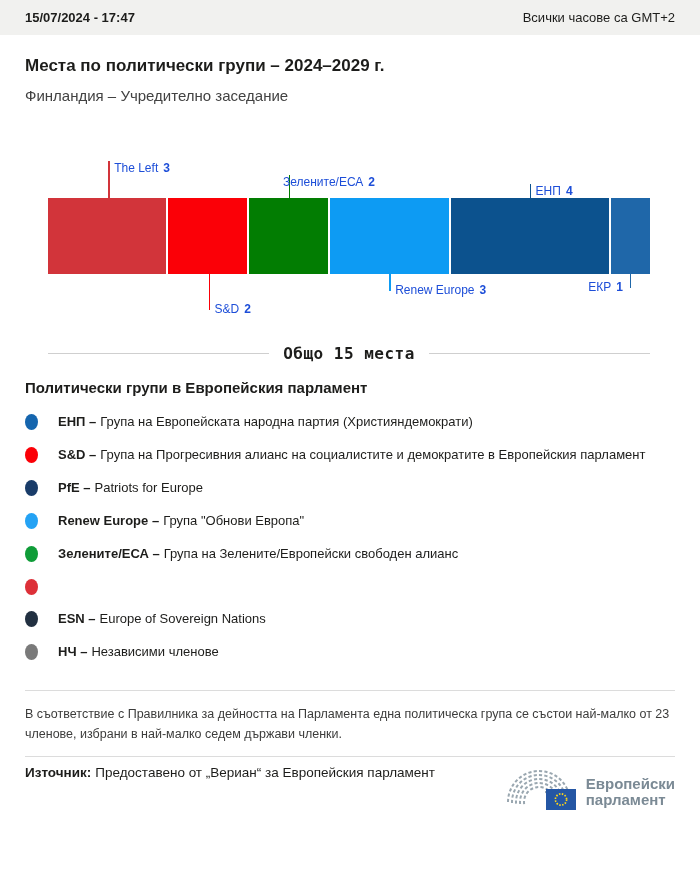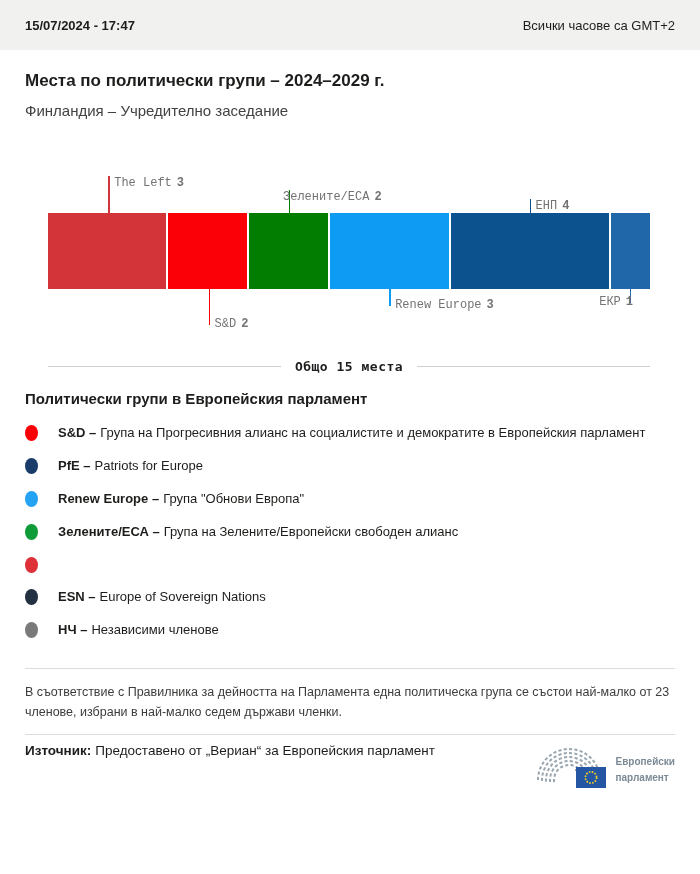--- a/index.html
+++ b/index.html
@@ -4,48 +4,47 @@
 <style>
   * { box-sizing: border-box; }
   html,body { margin:0; padding:0; }
   body {
     width:700px; height:874px; background:#ffffff;
     font-family:"Liberation Sans", sans-serif; color:#1d1d1b;
     overflow:hidden; position:relative;
   }
   
   .topbar {
-    height:50px; background:#f1f1ef; display:flex; align-items:center;
+    height:35px; background:#f1f1ef; display:flex; align-items:center;
     justify-content:space-between; padding:16px 25px; font-size:13px;
   }
   .topbar .dt { font-weight:700; }
   
   .title { margin:21px 25px 0; font-size:17px; font-weight:700; }
   .subtitle { margin:11px 25px 0; font-size:15px; color:#424242; }
   
   .chart { position:relative; height:170px; margin-top:44px; }
   .bar {
     position:absolute; left:48px; top:50px; width:602px; height:76px;
     display:flex;
   }
   .seg { flex-basis:0; }
   .seg + .seg { border-left:2px solid #ffffff; }
   .callout-line { position:absolute; width:1.5px; }
   .callout-label {
     position:absolute; font-size:12px; line-height:16px; white-space:nowrap;
-    color:#737373;
-    font-family:Liberation Mono, monospace;
+    color:#1d4ed8;
   }
   .callout-label .num { font-weight:700; margin-left:5px; }
   .callout-label .nm { font-weight:400; }
   
   .divider { display:flex; align-items:center; margin:26px 50px 0 48px; gap:14px; }
   .divider .rule { flex:1; height:1px; background:#cfcfcf; }
   .divider .txt {
-    font-family:"DejaVu Sans Mono", monospace; font-weight:700; font-size:13px;
+    font-family:"DejaVu Sans Mono", monospace; font-weight:700; font-size:16px;
     letter-spacing:0.5px;
   }
   
   .legend-heading { margin:16px 25px 0; font-size:15px; font-weight:700; }
   .legend { margin:17px 25px 0; }
   .legend-row { display:flex; align-items:flex-start; margin-bottom:15px; }
   .dot { width:13px; height:16px; border-radius:50%; flex:none; margin:1px 20px 0 0; }
   .legend-text { font-size:13px; line-height:18px; max-width:590px; }
   .legend-text .lab { font-weight:700; margin-right:4px; }
   
@@ -53,21 +52,21 @@
   .footnote { margin:13px 25px 0; font-size:12.5px; line-height:20px; color:#3c3c3b; max-width:660px; }
   .footrule2 { border:none; border-top:1px solid #dcdcdc; margin:12px 25px 0; }
   .sourcerow {
     display:flex; justify-content:space-between; align-items:flex-start;
     margin:8px 25px 0;
   }
   .source { font-size:13.5px; }
   .source .lab { font-weight:700; margin-right:4px; }
   .eplogo { display:flex; align-items:center; gap:7px; }
   .eplogo .logotext {
-    font-size:10px; line-height:16px; font-weight:700; color:#7b8a95;
+    font-size:15px; line-height:16px; font-weight:700; color:#7b8a95;
   }
 </style>
 </head>
 <body>
 
 <div class="topbar">
   <span class="dt">15/07/2024 - 17:47</span>
   <span class="tz">Всички часове са GMT+2</span>
 </div>
 
@@ -88,32 +87,36 @@
       <div class="callout-label" style="left: 114.2px; top: 12px;"><span class="nm">The Left</span><span class="num">3</span></div>
       <div class="callout-line" style="left: 208.533px; height: 36px; background: rgb(251, 0, 7); top: 126px;"></div>
       <div class="callout-label" style="left: 214.533px; top: 153px;"><span class="nm">S&amp;D</span><span class="num">2</span></div>
       <div class="callout-line" style="left: 288.8px; height: 23px; background: rgb(2, 125, 2); top: 27px;"></div>
       <div class="callout-label" style="left: 283px; top: 26px;"><span class="nm">Зелените/ЕСА</span><span class="num">2</span></div>
       <div class="callout-line" style="left: 389.133px; height: 17px; background: rgb(13, 155, 243); top: 126px;"></div>
       <div class="callout-label" style="left: 395.133px; top: 134px;"><span class="nm">Renew Europe</span><span class="num">3</span></div>
       <div class="callout-line" style="left: 529.6px; height: 14px; background: rgb(12, 82, 142); top: 36px;"></div>
       <div class="callout-label" style="left: 535.6px; top: 35px;"><span class="nm">ЕНП</span><span class="num">4</span></div>
       <div class="callout-line" style="left: 629.933px; height: 14px; background: rgb(31, 103, 169); top: 126px;"></div>
-      <div class="callout-label" style="right: 67px; top: 131px;"><span class="nm">ЕКР</span><span class="num">1</span></div>
+      <div class="callout-label" style="right: 77px; top: 131px;"><span class="nm">ЕКР</span><span class="num">1</span></div>
     </div>
 </div>
 
 <div class="divider">
   <div class="rule"></div>
   <div class="txt">Общо 15 места</div>
   <div class="rule"></div>
 </div>
 
 <div class="legend-heading">Политически групи в Европейския парламент</div>
 <div class="legend">
+    <div class="legend-row">
+      <span class="dot" style="background: rgb(21, 101, 174);"></span>
+      <span class="legend-text"><span class="lab">ЕНП –</span>Група на Европейската народна партия (Християндемократи)</span>
+    </div>
     <div class="legend-row">
       <span class="dot" style="background: rgb(251, 0, 7);"></span>
       <span class="legend-text"><span class="lab">S&amp;D –</span>Група на Прогресивния алианс на социалистите и демократите в Европейския парламент</span>
     </div>
     <div class="legend-row">
       <span class="dot" style="background: rgb(25, 60, 105);"></span>
       <span class="legend-text"><span class="lab">PfE –</span>Patriots for Europe</span>
     </div>
     <div class="legend-row">
       <span class="dot" style="background: rgb(36, 162, 244);"></span>

